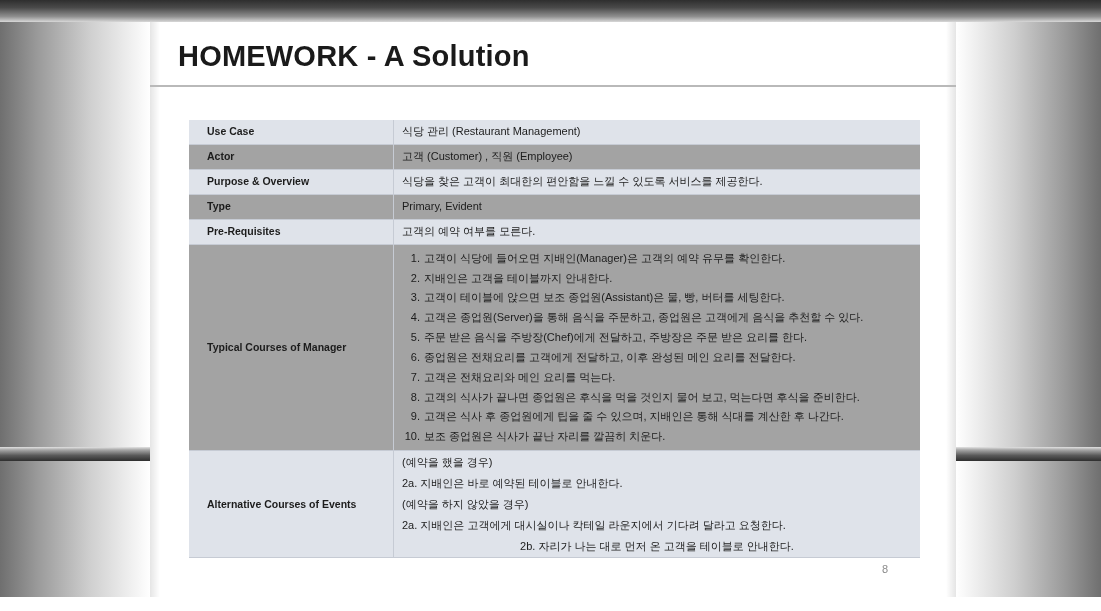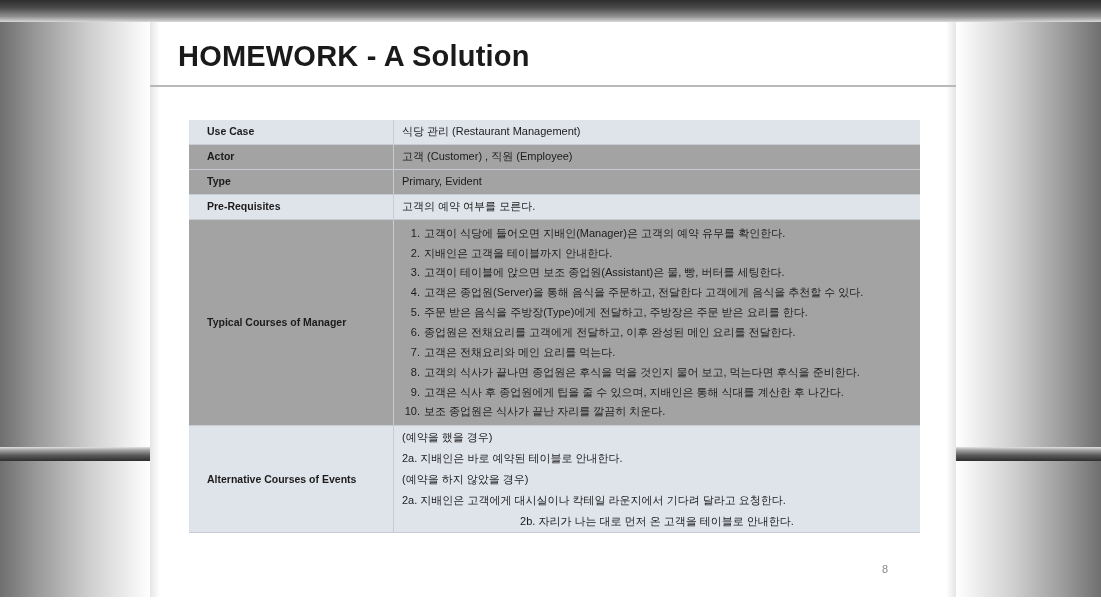--- a/index.html
+++ b/index.html
@@ -188,37 +188,41 @@
     <table class="uc-table">
       <tbody>
         <tr class="shade row-sep">
           <td class="label">Use Case</td>
           <td class="single-line">식당 관리 (Restaurant Management)</td>
         </tr>
         <tr class="plain row-sep">
           <td class="label">Actor</td>
           <td class="single-line">고객 (Customer) , 직원 (Employee)</td>
         </tr>
+        <tr class="shade row-sep">
+          <td class="label">Purpose &amp; Overview</td>
+          <td class="single-line">식당을 찾은 고객이 최대한의 편안함을 느낄 수 있도록 서비스를 제공한다.</td>
+        </tr>
         <tr class="plain row-sep">
           <td class="label">Type</td>
           <td class="single-line">Primary, Evident</td>
         </tr>
         <tr class="shade row-sep">
           <td class="label">Pre-Requisites</td>
           <td class="single-line">고객의 예약 여부를 모른다.</td>
         </tr>
         <tr class="plain row-sep">
           <td class="label mid">Typical Courses of Manager</td>
           <td>
             <ol class="steps">
               <li>고객이 식당에 들어오면 지배인(Manager)은 고객의 예약 유무를 확인한다.</li>
               <li>지배인은 고객을 테이블까지 안내한다.</li>
               <li>고객이 테이블에 앉으면 보조 종업원(Assistant)은 물, 빵, 버터를 세팅한다.</li>
-              <li>고객은 종업원(Server)을 통해 음식을 주문하고, 전달한다 고객에게 음식을 추천할 수 있다.</li>
-              <li>주문 받은 음식을 주방장(Type)에게 전달하고, 주방장은 주문 받은 요리를 한다.</li>
+              <li>고객은 종업원(Server)을 통해 음식을 주문하고, 종업원은 고객에게 음식을 추천할 수 있다.</li>
+              <li>주문 받은 음식을 주방장(Chef)에게 전달하고, 주방장은 주문 받은 요리를 한다.</li>
               <li>종업원은 전채요리를 고객에게 전달하고, 이후 완성된 메인 요리를 전달한다.</li>
               <li>고객은 전채요리와 메인 요리를 먹는다.</li>
               <li>고객의 식사가 끝나면 종업원은 후식을 먹을 것인지 물어 보고, 먹는다면 후식을 준비한다.</li>
               <li>고객은 식사 후 종업원에게 팁을 줄 수 있으며, 지배인은 통해 식대를 계산한 후 나간다.</li>
               <li>보조 종업원은 식사가 끝난 자리를 깔끔히 치운다.</li>
             </ol>
           </td>
         </tr>
         <tr class="shade row-sep">
           <td class="label mid">Alternative Courses of Events</td>

